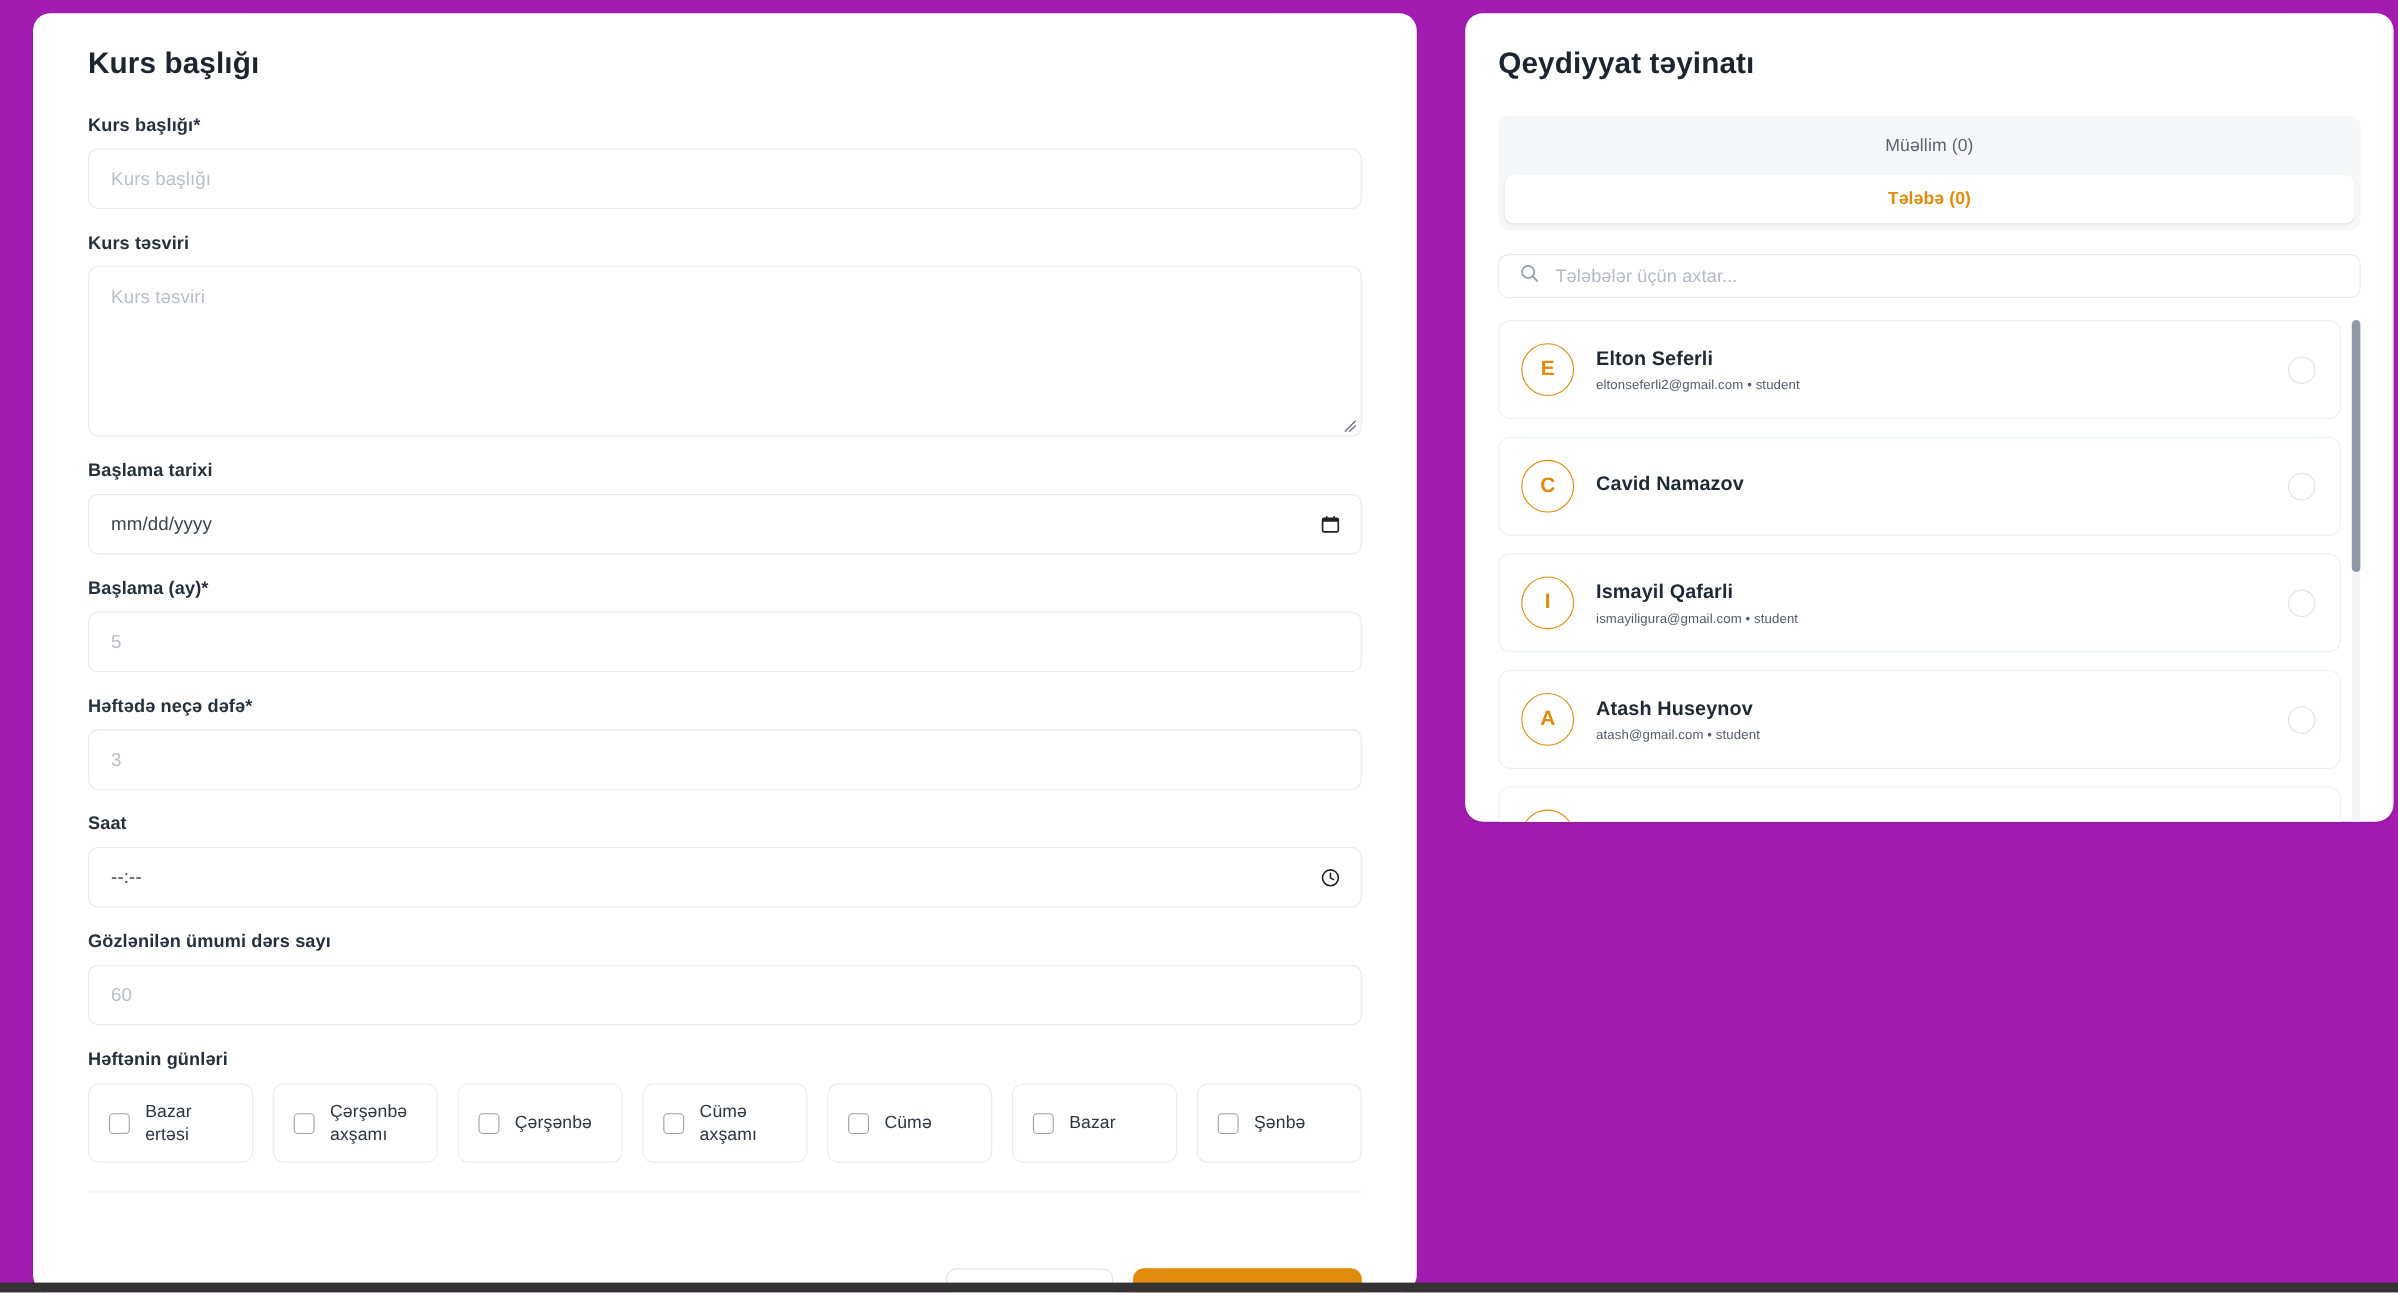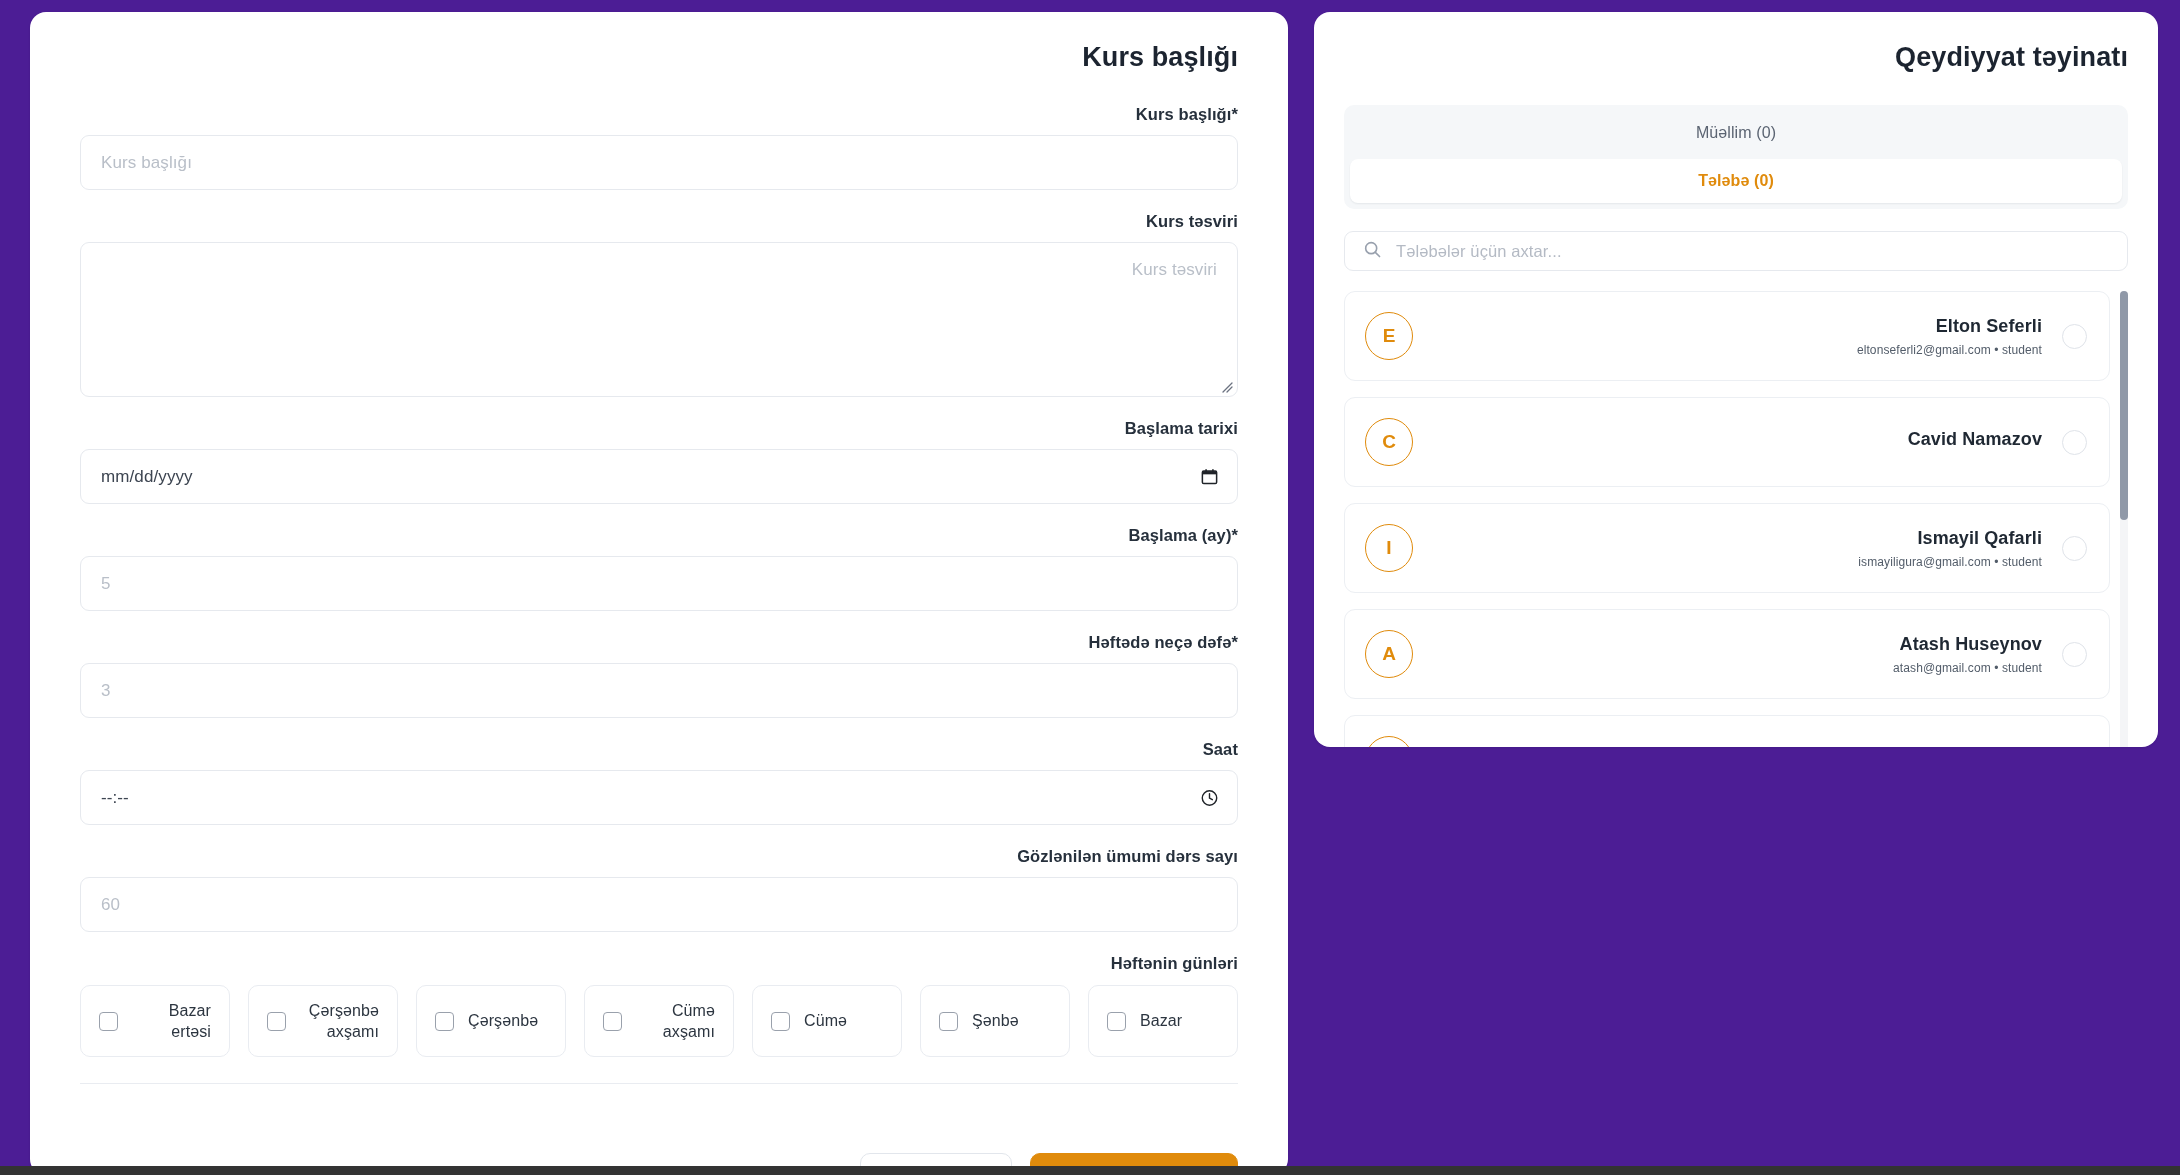--- a/index.html
+++ b/index.html
@@ -9,25 +9,24 @@
     height: 1175px;
     overflow: hidden;
     background: #f4f6f8;
     font-family: "Liberation Sans", sans-serif;
   }
 
   .page {
     position: relative;
     width: 2180px;
     height: 1175px;
-    background: #4c1d95;
-    display: flex;
-    gap: 26px;
+    background: #a21caf;
+    display: flex;
+    gap: 44px;
     padding: 12px 44px 0 30px;
-    text-align: right;
   }
 
   
   .form-card {
     position: relative;
     width: 1258px;
     flex: 0 0 1258px;
     background: #ffffff;
     border-radius: 16px;
     box-shadow: 0 1px 3px rgba(16,24,40,.06), 0 1px 2px rgba(16,24,40,.04);
@@ -416,25 +415,25 @@
         <div class="weekday-box">
           <span class="cb"></span>
           <span class="weekday-text">Cümə axşamı</span>
         </div>
         <div class="weekday-box">
           <span class="cb"></span>
           <span class="weekday-text">Cümə</span>
         </div>
         <div class="weekday-box">
           <span class="cb"></span>
+          <span class="weekday-text">Bazar</span>
+        </div>
+        <div class="weekday-box">
+          <span class="cb"></span>
           <span class="weekday-text">Şənbə</span>
-        </div>
-        <div class="weekday-box">
-          <span class="cb"></span>
-          <span class="weekday-text">Bazar</span>
         </div>
       </div>
     </div>
 
     <div class="form-divider"></div>
 
     <div class="actions">
       <div class="btn btn-secondary">Ləğv et</div>
       <div class="btn btn-primary">Kurs yarat</div>
     </div>

